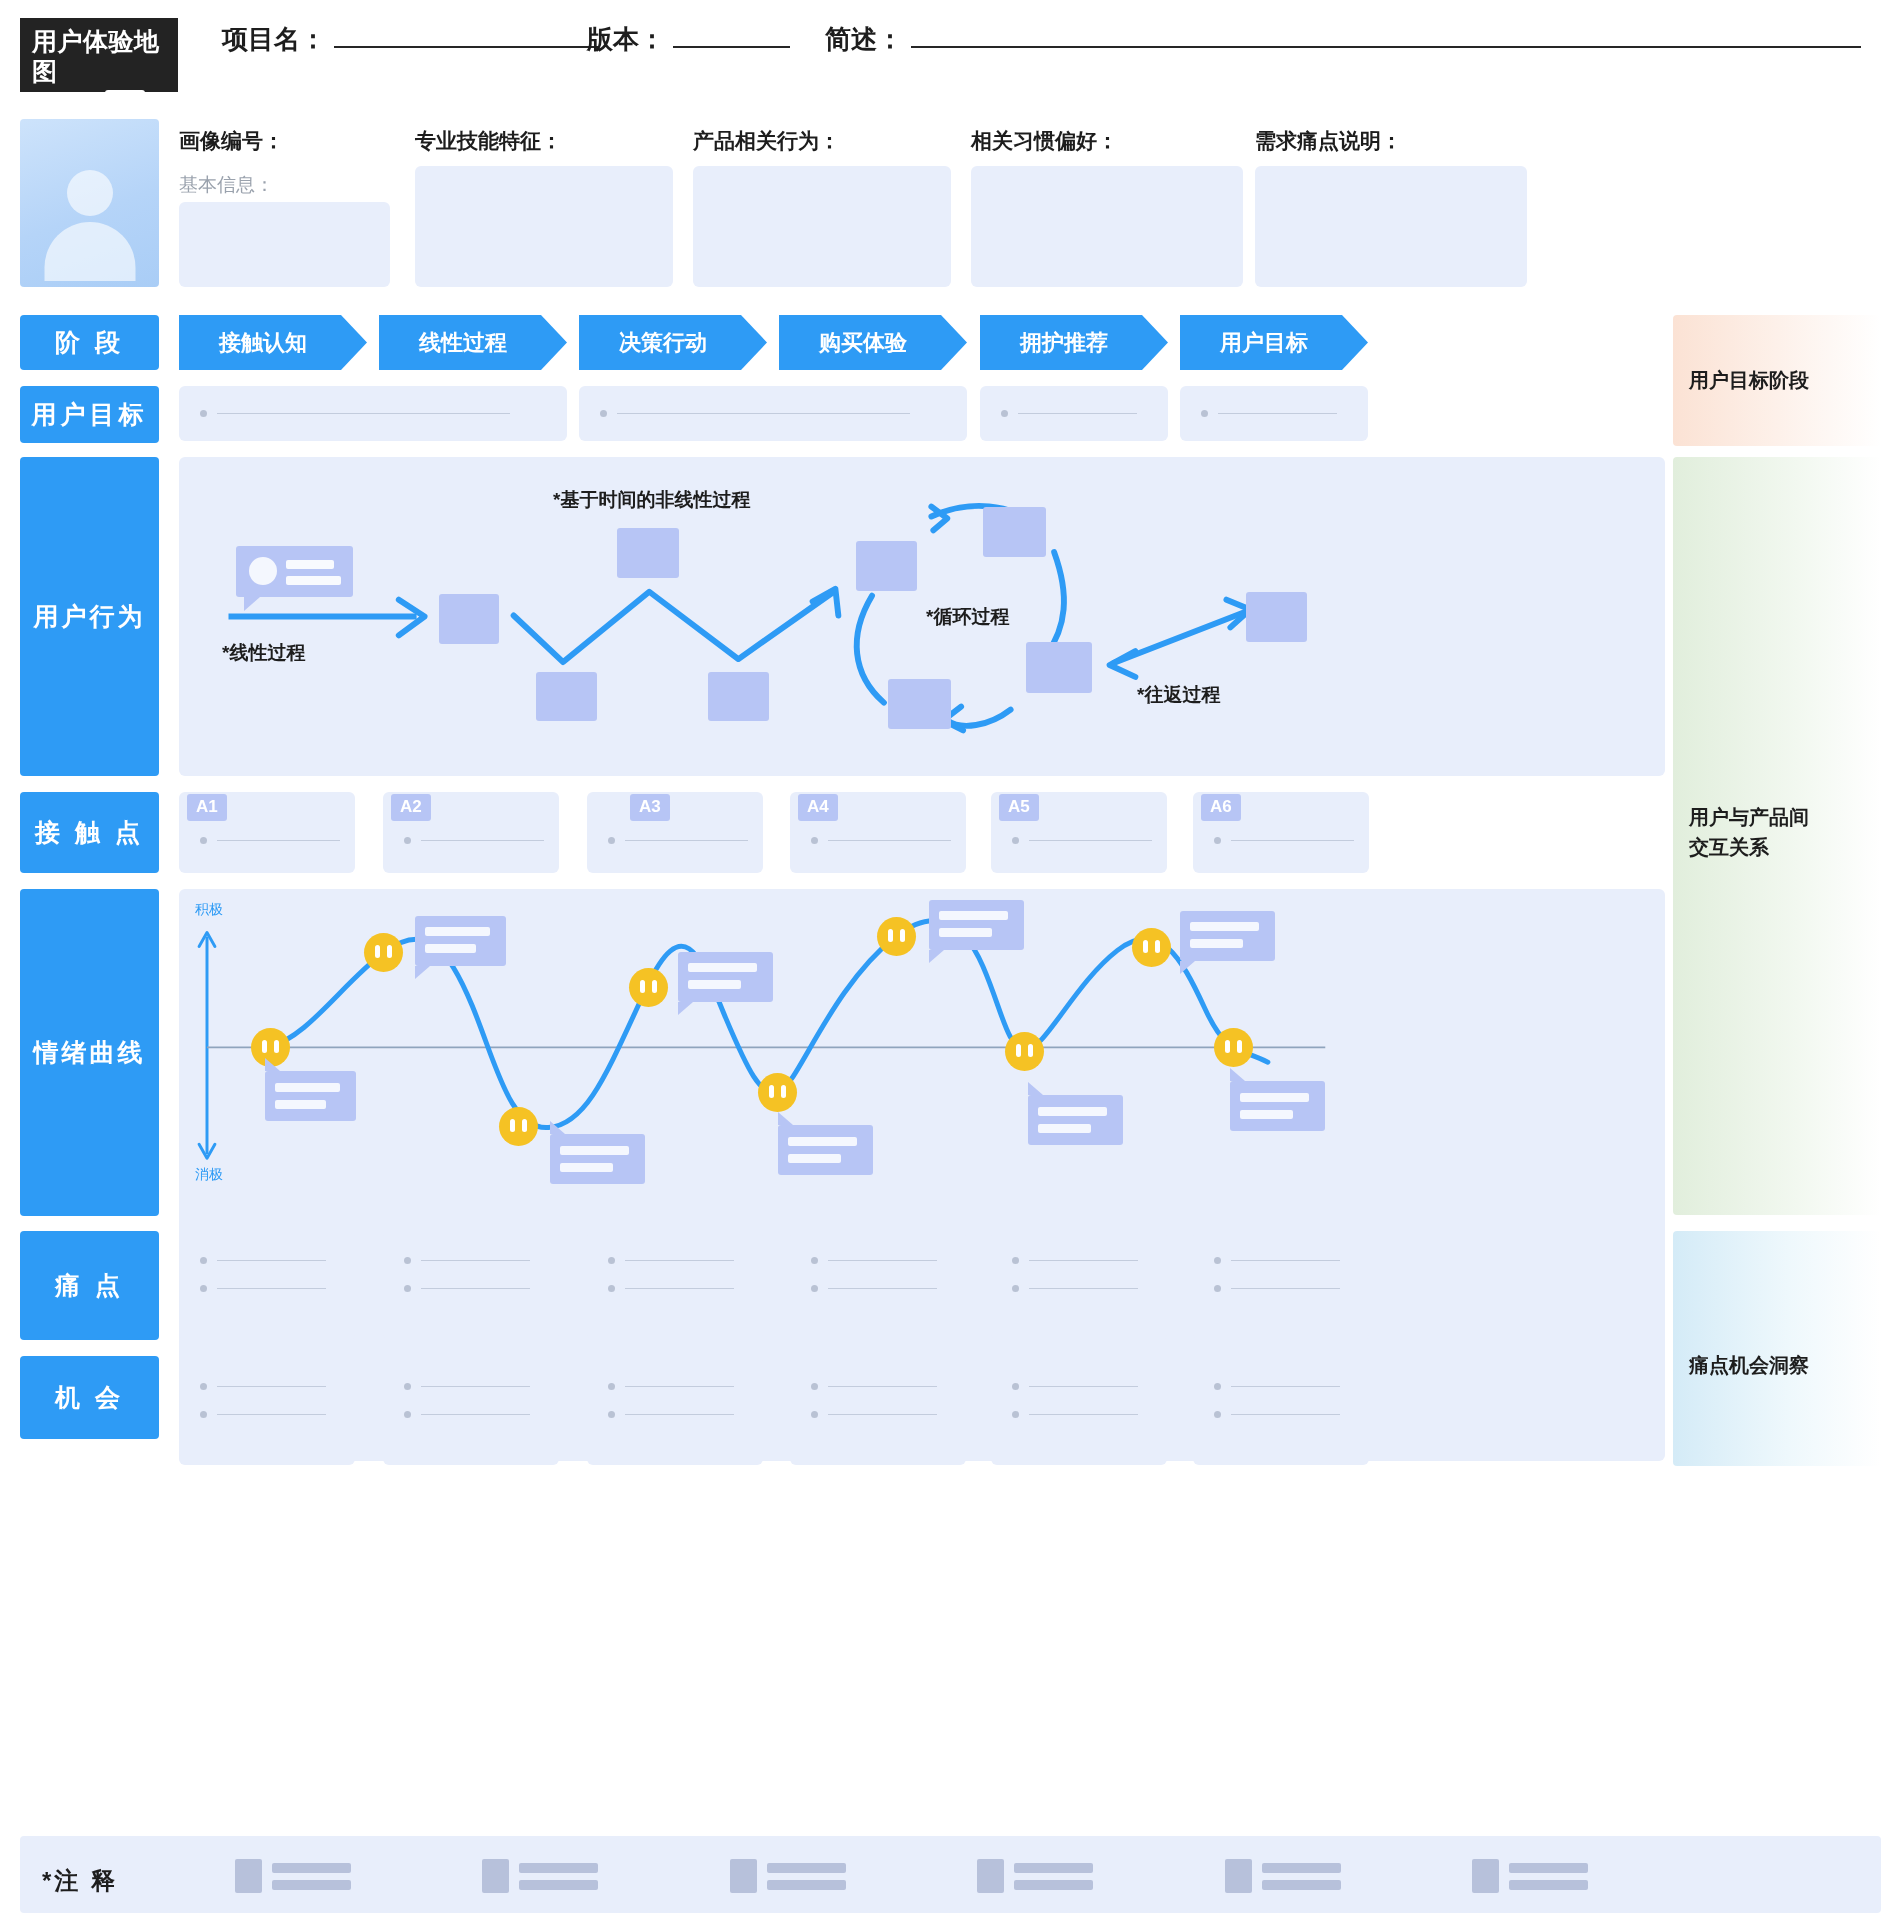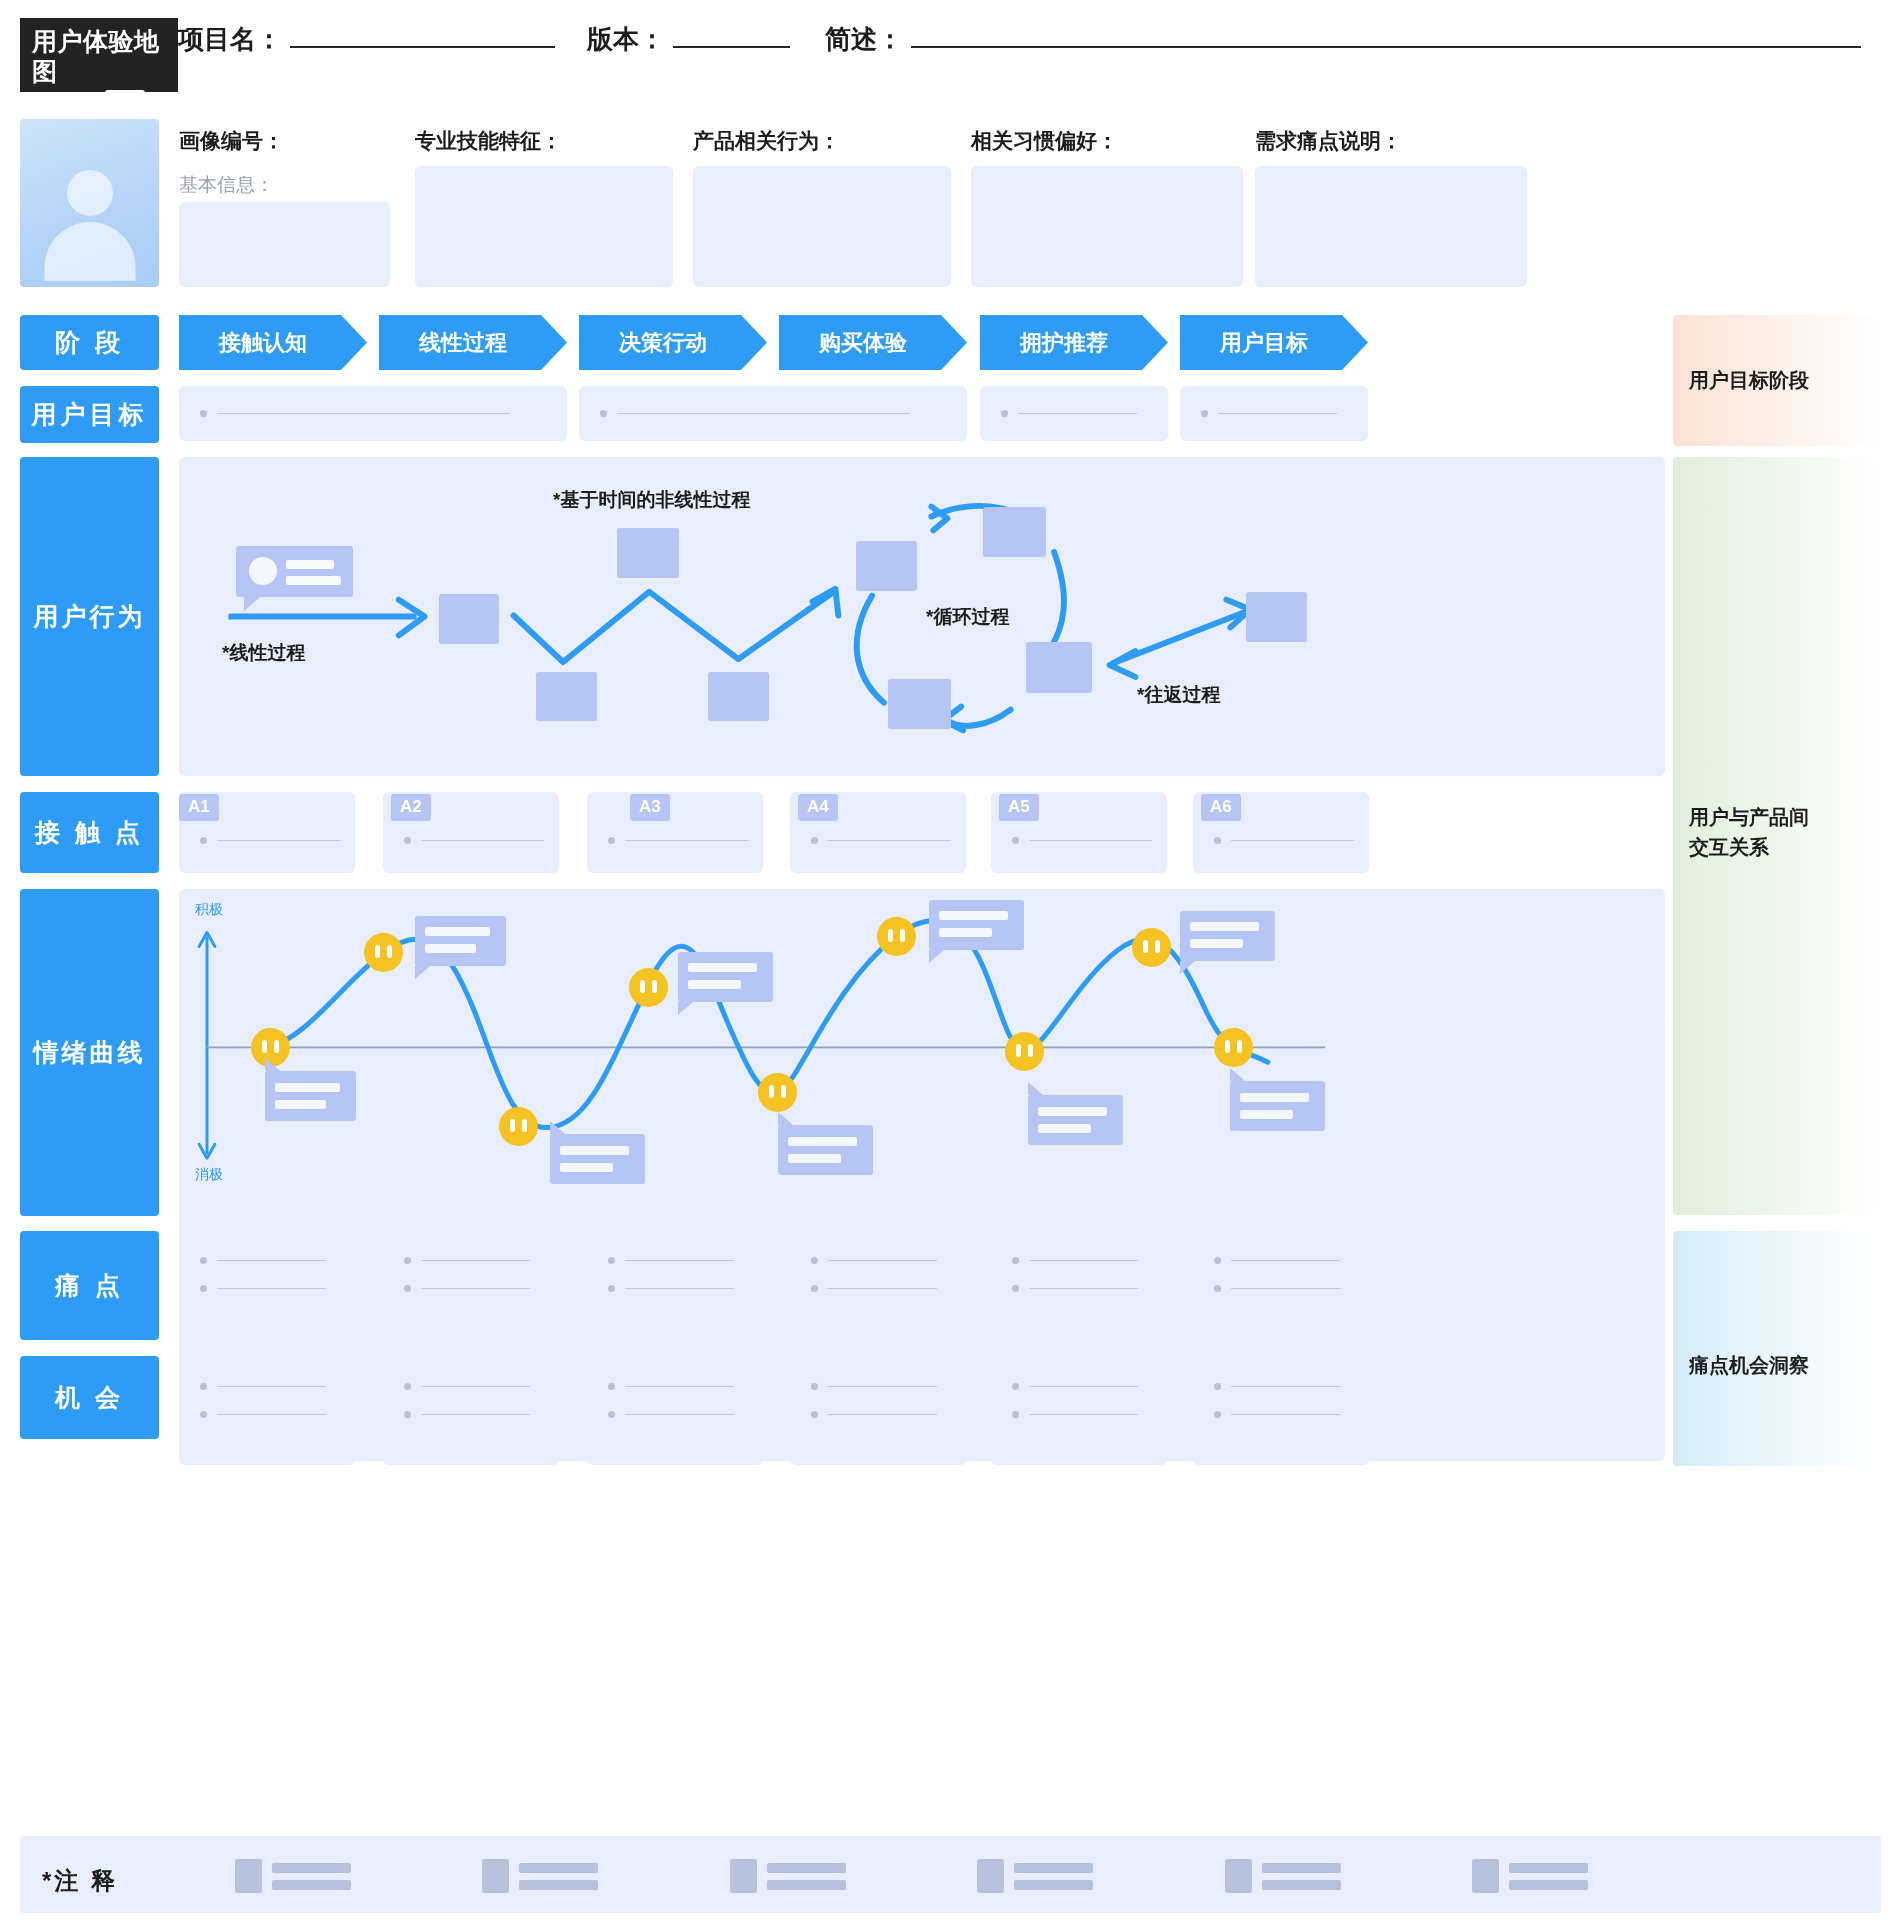--- a/index.html
+++ b/index.html
@@ -115,21 +115,21 @@
   <div class="logo-box">
     <div class="logo-title">用户体验地图</div>
     <div class="logo-sub">
       <span class="logo-form">FORM</span>
       <span class="logo-mark">
           <i></i>
         </span>
     </div>
   </div>
 
-  <div class="hdr-field" style="left:178px; top:22px;">
+  <div class="hdr-field" style="left:178px; top:22px;padding-left:44px;">
     <span class="hdr-label">项目名：</span>
     <span class="hdr-line" style="width:265px;"></span>
   </div>
 
   <div class="hdr-field" style="left:587px; top:22px;">
     <span class="hdr-label">版本：</span>
     <span class="hdr-line" style="width:117px;"></span>
   </div>
 
   <div class="hdr-field" style="left:825px; top:22px;">
@@ -291,21 +291,21 @@
   <div class="bnote" style="left:926px; top:604px;">*循环过程</div>
   <div class="bnote" style="left:1137px; top:682px;">*往返过程</div>
 
   <div class="panel" style="left:179px; top:792px; width:176px; height:81px;"></div>
   <div class="panel" style="left:383px; top:792px; width:176px; height:81px;"></div>
   <div class="panel" style="left:587px; top:792px; width:176px; height:81px;"></div>
   <div class="panel" style="left:790px; top:792px; width:176px; height:81px;"></div>
   <div class="panel" style="left:991px; top:792px; width:176px; height:81px;"></div>
   <div class="panel" style="left:1193px; top:792px; width:176px; height:81px;"></div>
 
-  <div class="tp-tag" style="left:179px; top:794px;">A1</div>
+  <div class="tp-tag" style="left:187px; top:794px;">A1</div>
   <div class="tp-tag" style="left:391px; top:794px;">A2</div>
   <div class="tp-tag" style="left:595px; top:794px;margin-left:35px;">A3</div>
   <div class="tp-tag" style="left:798px; top:794px;">A4</div>
   <div class="tp-tag" style="left:999px; top:794px;">A5</div>
   <div class="tp-tag" style="left:1201px; top:794px;">A6</div>
 
   <div class="bullet-row" style="left:200px; top:837px;">
     <i class="dot"></i>
       <i class="rule" style="width:123px;"></i>
     </div>

